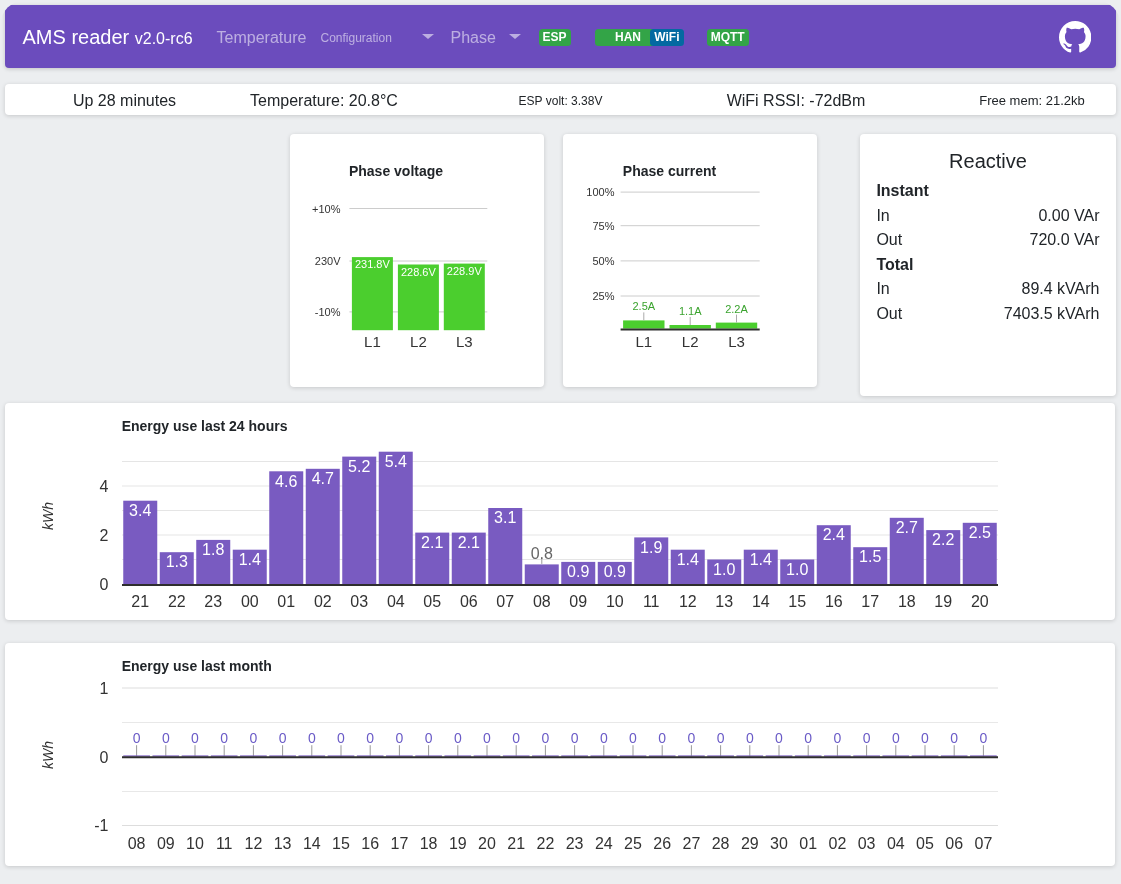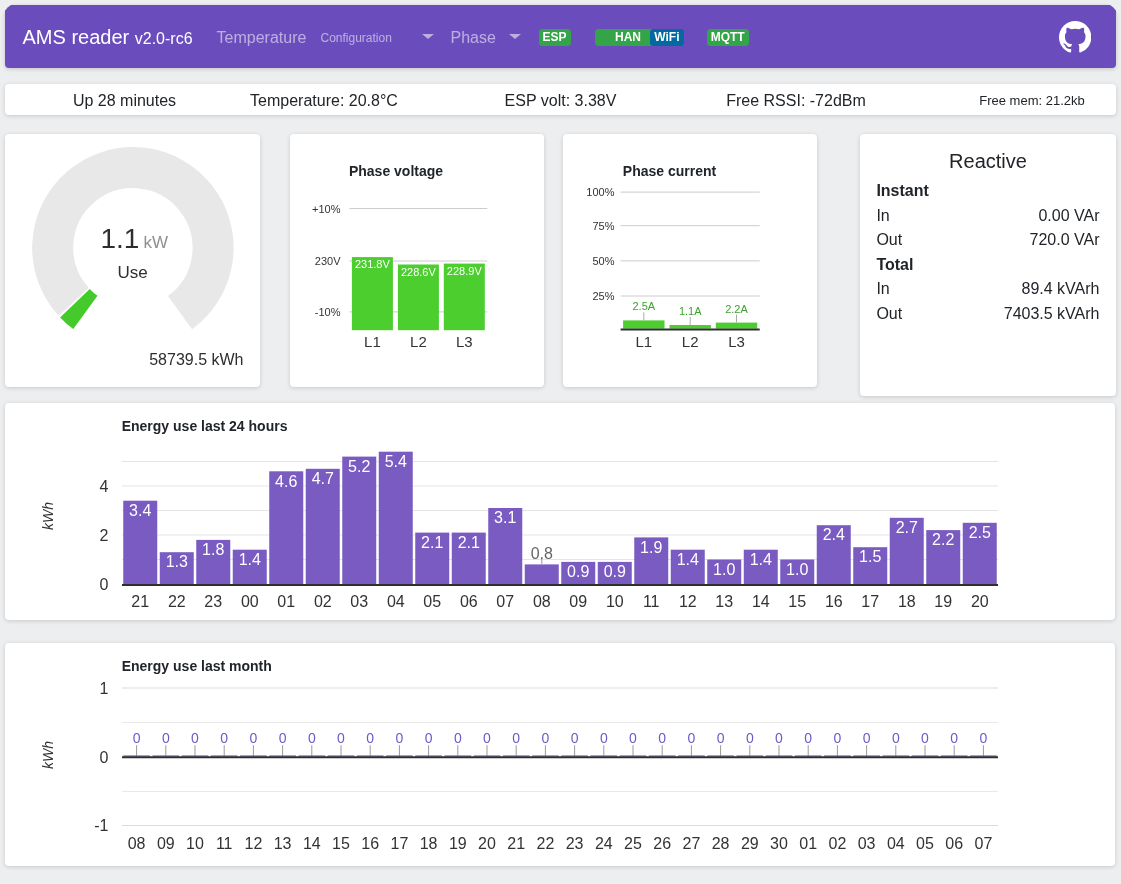--- a/index.html
+++ b/index.html
@@ -20,33 +20,24 @@
   <span class="abs" style="left:590px;top:24.3px;background:#33a447;color:#fff;font-size:12px;font-weight:bold;height:17px;line-height:17px;padding:0 20px;border-radius:3.5px;">HAN</span>
   <span class="abs" style="left:645.3px;top:24.3px;background:#0369a1;color:#fff;font-size:12px;font-weight:bold;height:17px;line-height:17px;padding:0 4px;border-radius:3.5px;">WiFi</span>
   <span class="abs" style="left:701.7px;top:24.3px;background:#33a447;color:#fff;font-size:12px;font-weight:bold;height:17px;line-height:17px;padding:0 4px;border-radius:3.5px;">MQTT</span>
   <svg class="abs" style="left:1053.8px;top:15.6px;" width="32.4" height="32.4" viewBox="0 0 16 16">
         <path fill="#fff" fill-rule="evenodd" d="M8 0C3.58 0 0 3.58 0 8c0 3.54 2.29 6.53 5.47 7.59.4.07.55-.17.55-.38 0-.19-.01-.82-.01-1.49-2.01.37-2.53-.49-2.69-.94-.09-.23-.48-.94-.82-1.13-.28-.15-.68-.52-.01-.53.63-.01 1.08.58 1.23.82.72 1.21 1.87.87 2.33.66.07-.52.28-.87.51-1.07-1.78-.2-3.64-.89-3.64-3.95 0-.87.31-1.59.82-2.15-.08-.2-.36-1.02.08-2.12 0 0 .67-.21 2.2.82.64-.18 1.32-.27 2-.27.68 0 1.36.09 2 .27 1.53-1.04 2.2-.82 2.2-.82.44 1.1.16 1.92.08 2.12.51.56.82 1.27.82 2.15 0 3.07-1.87 3.75-3.65 3.95.29.25.54.73.54 1.48 0 1.07-.01 1.93-.01 2.2 0 .21.15.46.55.38A8.012 8.012 0 0 0 16 8c0-4.42-3.58-8-8-8z"></path>
       </svg>
 </div>
 <div class="card" style="left:5px;top:83.5px;width:1111px;height:31px;">
 <span class="abs" style="left:83.5px;top:9px;transform:translateX(-50%);font-size:16px;line-height:16px;color:#212529;white-space:nowrap;margin-left:36px;">Up 28 minutes</span>
 <span class="abs" style="left:319px;top:9px;transform:translateX(-50%);font-size:16px;line-height:16px;color:#212529;white-space:nowrap;">Temperature: 20.8°C</span>
-<span class="abs" style="left:555.5px;top:9px;transform:translateX(-50%);font-size:16px;line-height:16px;color:#212529;white-space:nowrap;text-align:right;">ESP volt: 3.38V</span>
-<span class="abs" style="left:791px;top:9px;transform:translateX(-50%);font-size:16px;line-height:16px;color:#212529;white-space:nowrap;">Free RSSI: -72dBm</span>
+<span class="abs" style="left:555.5px;top:9px;transform:translateX(-50%);font-size:12px;line-height:16px;color:#212529;white-space:nowrap;text-align:right;">ESP volt: 3.38V</span>
+<span class="abs" style="left:791px;top:9px;transform:translateX(-50%);font-size:16px;line-height:16px;color:#212529;white-space:nowrap;">WiFi RSSI: -72dBm</span>
 <span class="abs" style="left:1027px;top:9px;transform:translateX(-50%);font-size:13px;line-height:16px;color:#212529;white-space:nowrap;">Free mem: 21.2kb</span>
 </div>
-<div class="card" style="left:5px;top:133.5px;width:255px;height:253.5px;">
-      <svg width="255" height="253.5" viewBox="0 0 255 253.5">
-<path d="M 68.7 167.9 A 80.2 80.2 0 1 1 175.0 178.7" stroke="#e8e8e8" stroke-width="41" fill="none"></path>
-<path d="M 80.4 178.4 A 80.2 80.2 0 0 1 69.9 169.2" stroke="#45ca2b" stroke-width="41" fill="none"></path>
-<text x="95.5" y="114.1" font-size="28" fill="#2e2e2e">1.1<tspan font-size="17" fill="#8f8f8f" dx="4">kW</tspan></text>
-<text x="127.5" y="143.5" font-size="17" fill="#2e2e2e" text-anchor="middle">Use</text>
-<text x="238.5" y="231.4" font-size="16" fill="#2e2e2e" text-anchor="end">58739.5 kWh</text>
-</svg>
-    </div>
 <div class="card" style="left:290px;top:133.5px;width:254px;height:253.5px;">
       <svg width="254" height="253.5" viewBox="0 0 254 253.5">
         <text x="106" y="41.5" font-size="14" font-weight="bold" fill="#212529" text-anchor="middle">Phase voltage</text>
         <line x1="59.4" y1="74.5" x2="197.3" y2="74.5" stroke="#cccccc" stroke-width="1"></line>
         <text x="50.5" y="78.5" font-size="11" fill="#333333" text-anchor="end">+10%</text>
         <line x1="59.4" y1="127" x2="197.3" y2="127" stroke="#cccccc" stroke-width="1"></line>
         <text x="50.5" y="131.0" font-size="11" fill="#333333" text-anchor="end">230V</text>
         <line x1="59.4" y1="177.9" x2="197.3" y2="177.9" stroke="#cccccc" stroke-width="1"></line>
         <text x="50.5" y="181.9" font-size="11" fill="#333333" text-anchor="end">-10%</text>
         <rect x="61.9" y="123.1" width="41.0" height="73.1" fill="#4bce2e"></rect>

